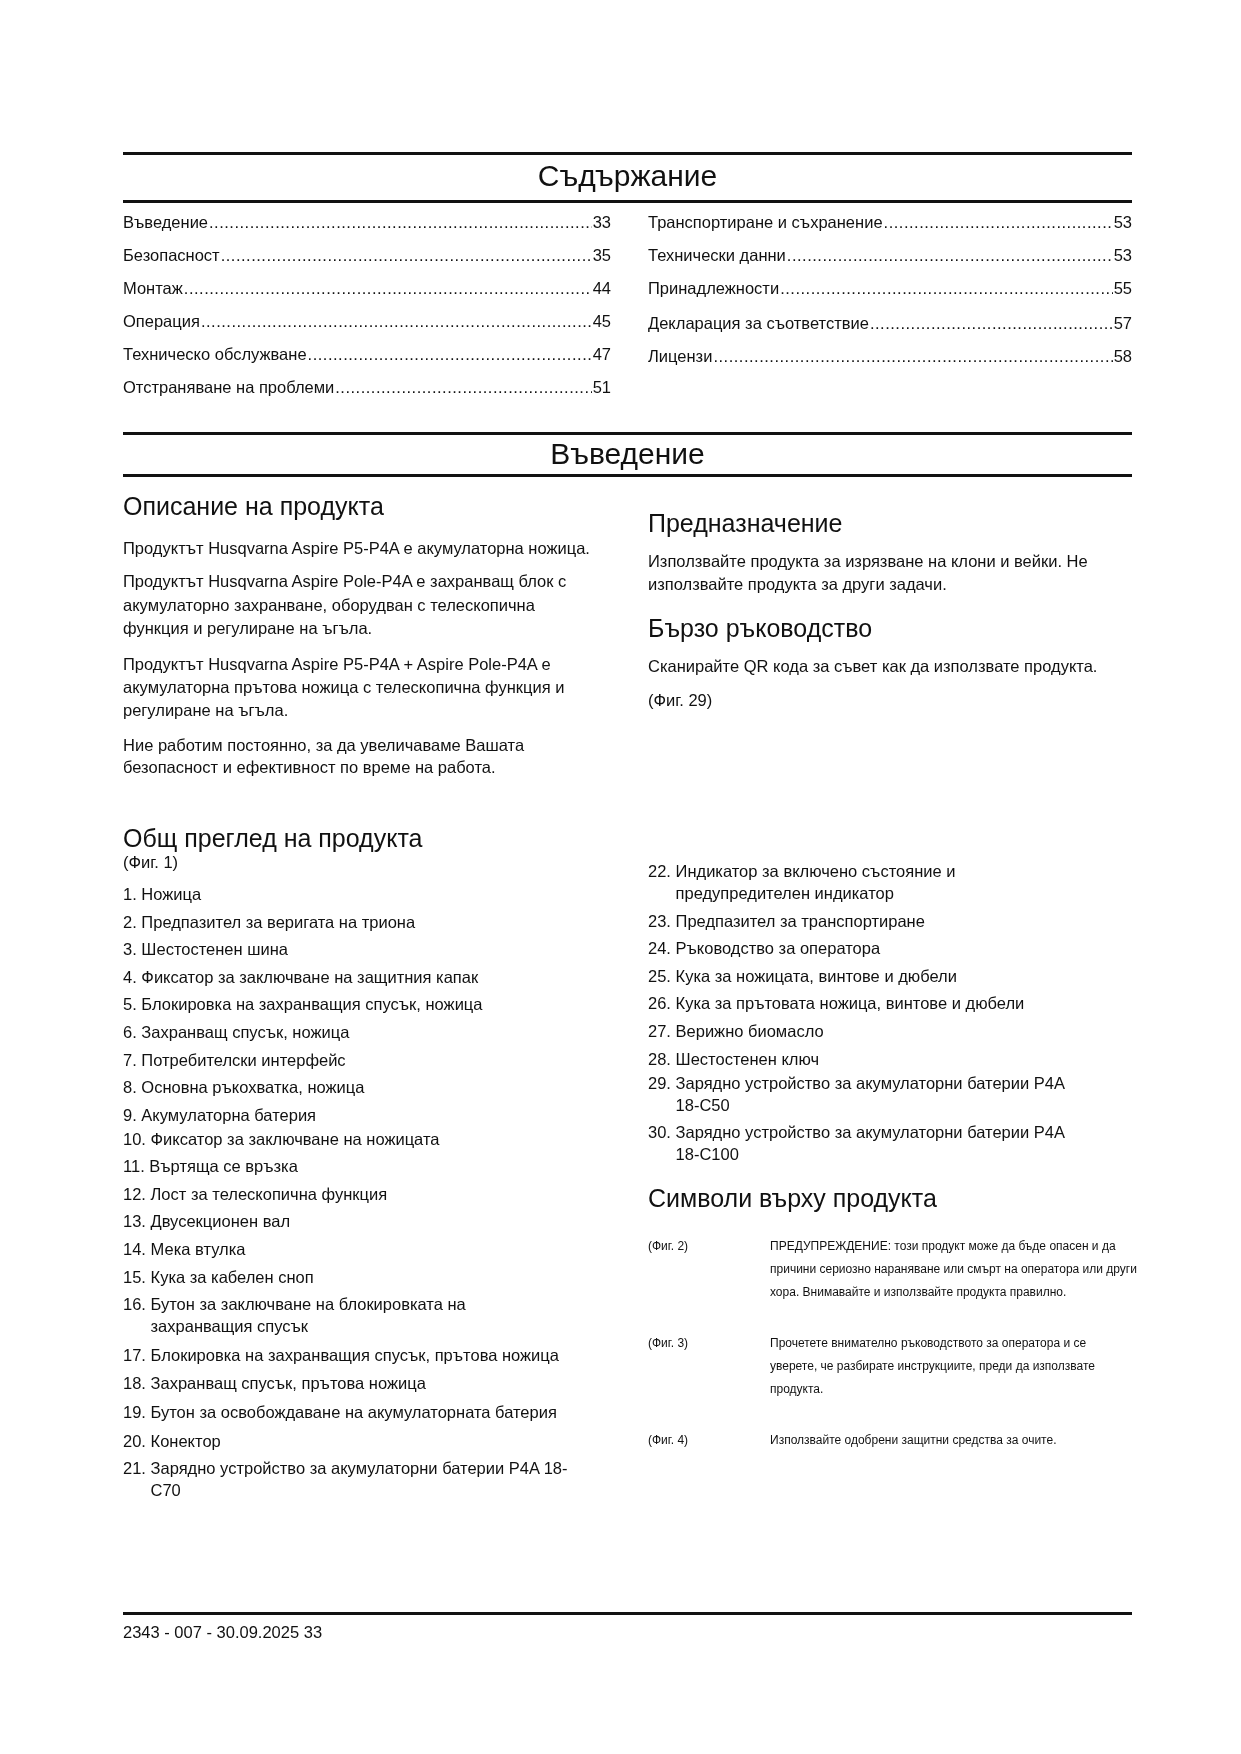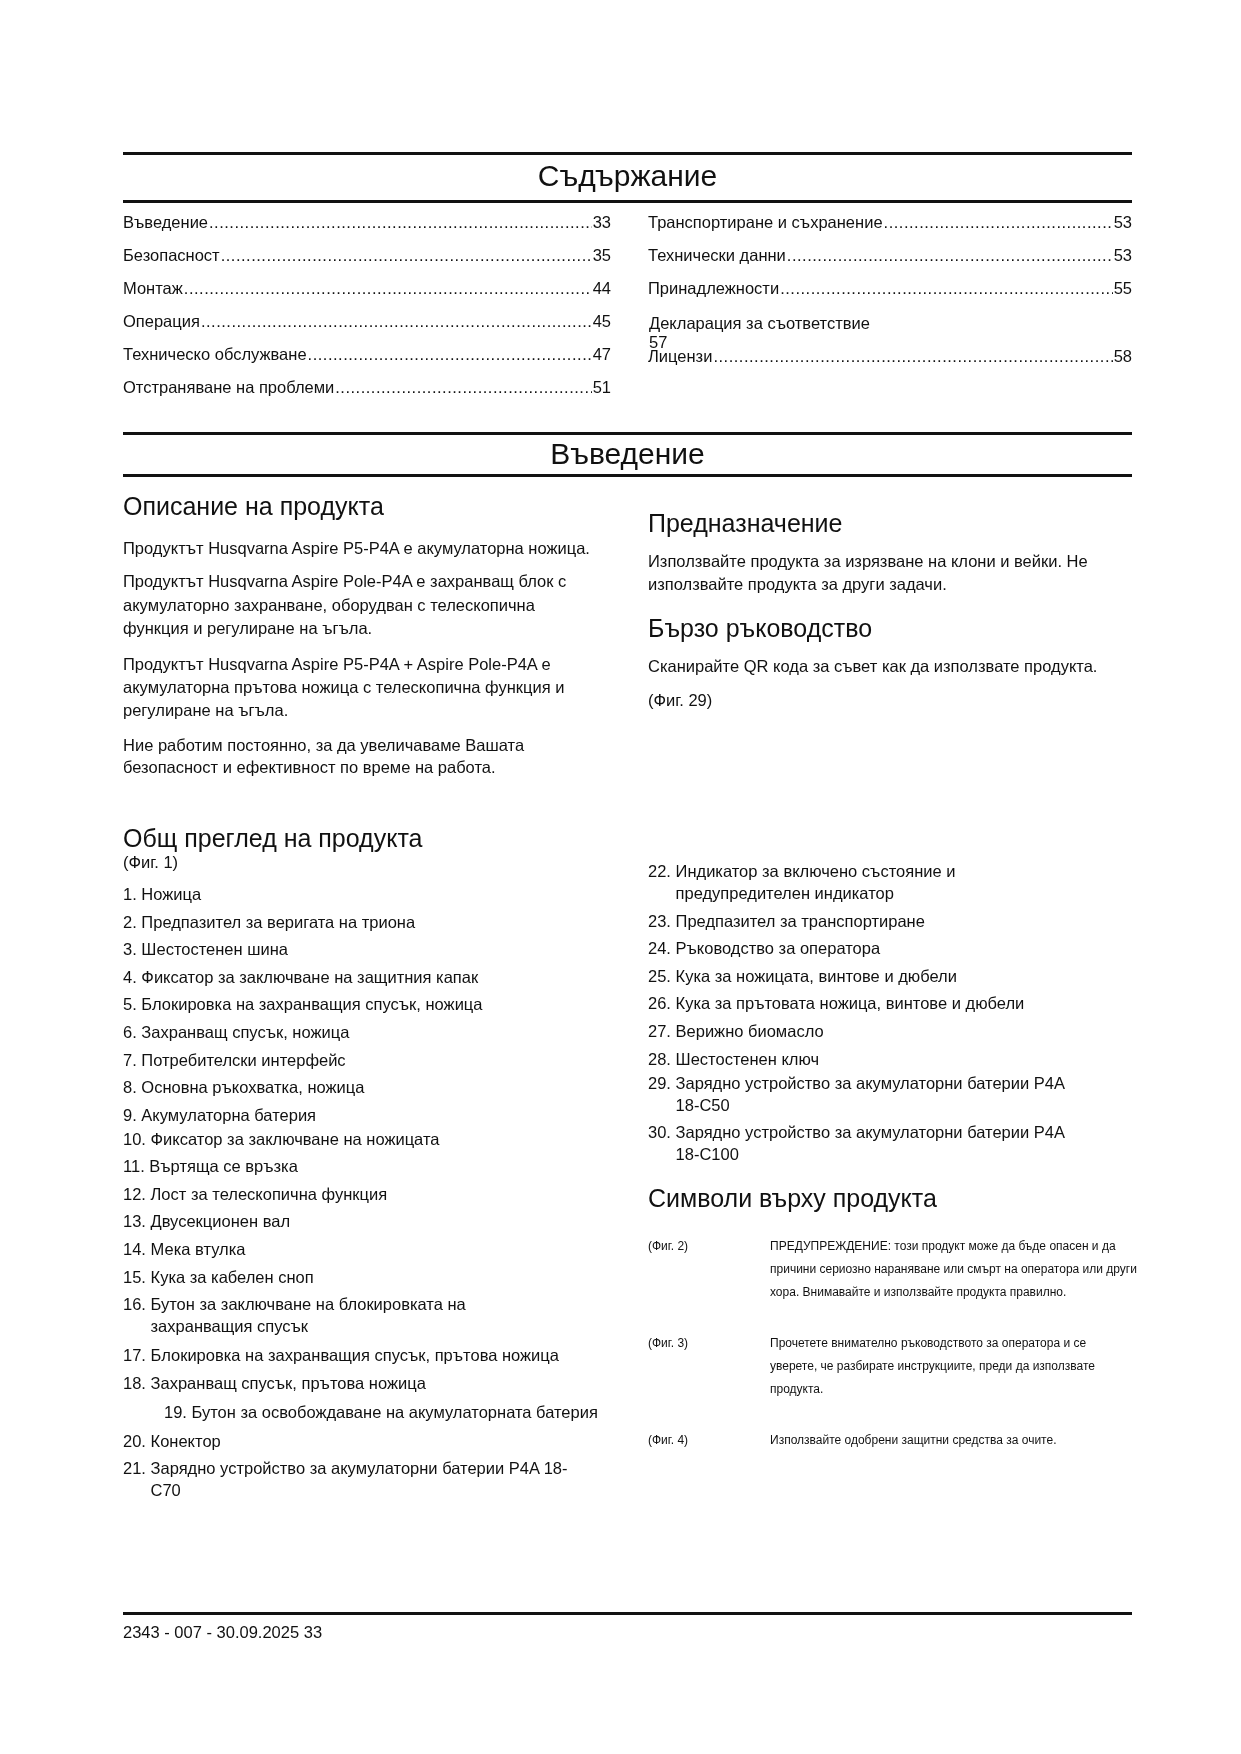--- a/index.html
+++ b/index.html
@@ -135,21 +135,21 @@
   <div class="toc-row">
       <span>Технически данни</span>
       <span class="dots"></span>
       <span class="pg"> 53</span>
     </div>
   <div class="toc-row">
       <span>Принадлежности</span>
       <span class="dots"></span>
       <span class="pg"> 55</span>
     </div>
-  <div class="toc-row" style="margin-top:13px;flex-direction:column;">
+  <div class="toc-row" style="margin-top:13px;">
       <span>Декларация за съответствие</span>
       <span class="dots"></span>
       <span class="pg">57</span>
     </div>
   <div class="toc-row">
       <span>Лицензи</span>
       <span class="dots"></span>
       <span class="pg">58</span>
     </div>
 </div>
@@ -243,21 +243,21 @@
         <span class="txt">Бутон за заключване на блокировката на захранващия спусък</span>
       </div>
     <div class="list-item" style="width:460px; line-height:24px;">
         <span class="num">17. </span>
         <span class="txt">Блокировка на захранващия спусък, прътова ножица</span>
       </div>
     <div class="list-item">
         <span class="num">18. </span>
         <span class="txt">Захранващ спусък, прътова ножица</span>
       </div>
-    <div class="list-item" style="width:460px; line-height:24px;margin-left:41px;">
+    <div class="list-item" style="width:460px; line-height:24px;">
         <span class="num">19. </span>
         <span class="txt">Бутон за освобождаване на акумулаторната батерия</span>
       </div>
     <div class="list-item">
         <span class="num">20. </span>
         <span class="txt">Конектор</span>
       </div>
     <div class="list-item" style="width:470px;">
         <span class="num">21. </span>
         <span class="txt">Зарядно устройство за акумулаторни батерии P4A 18-C70</span>

